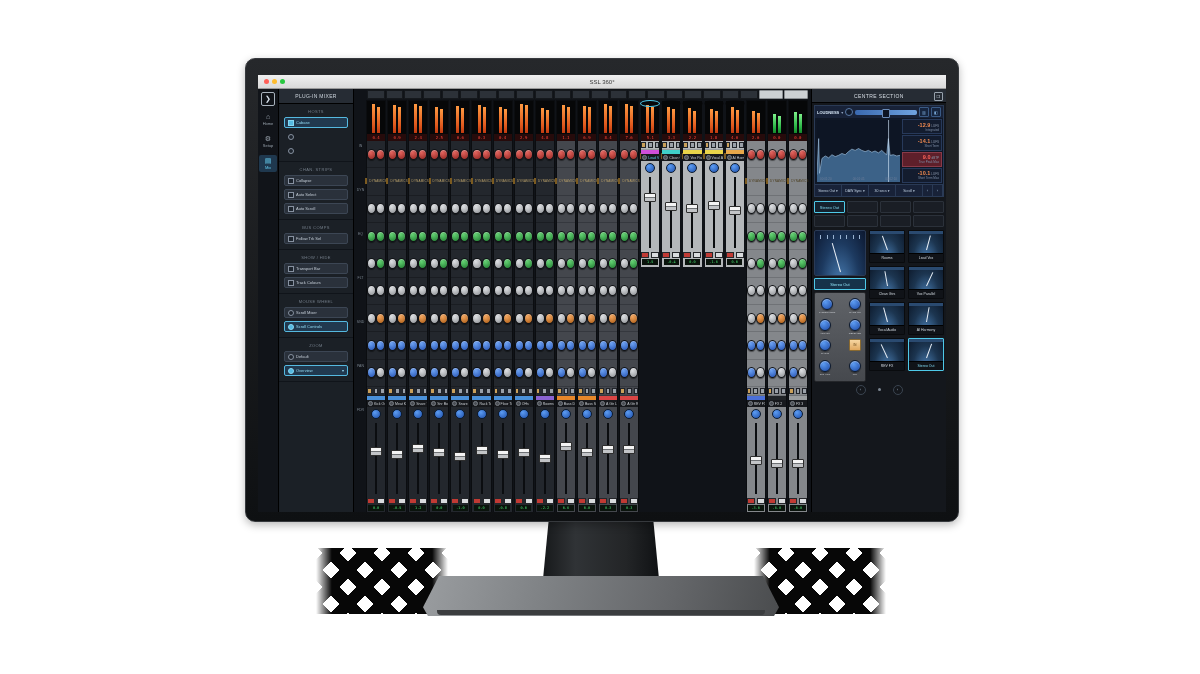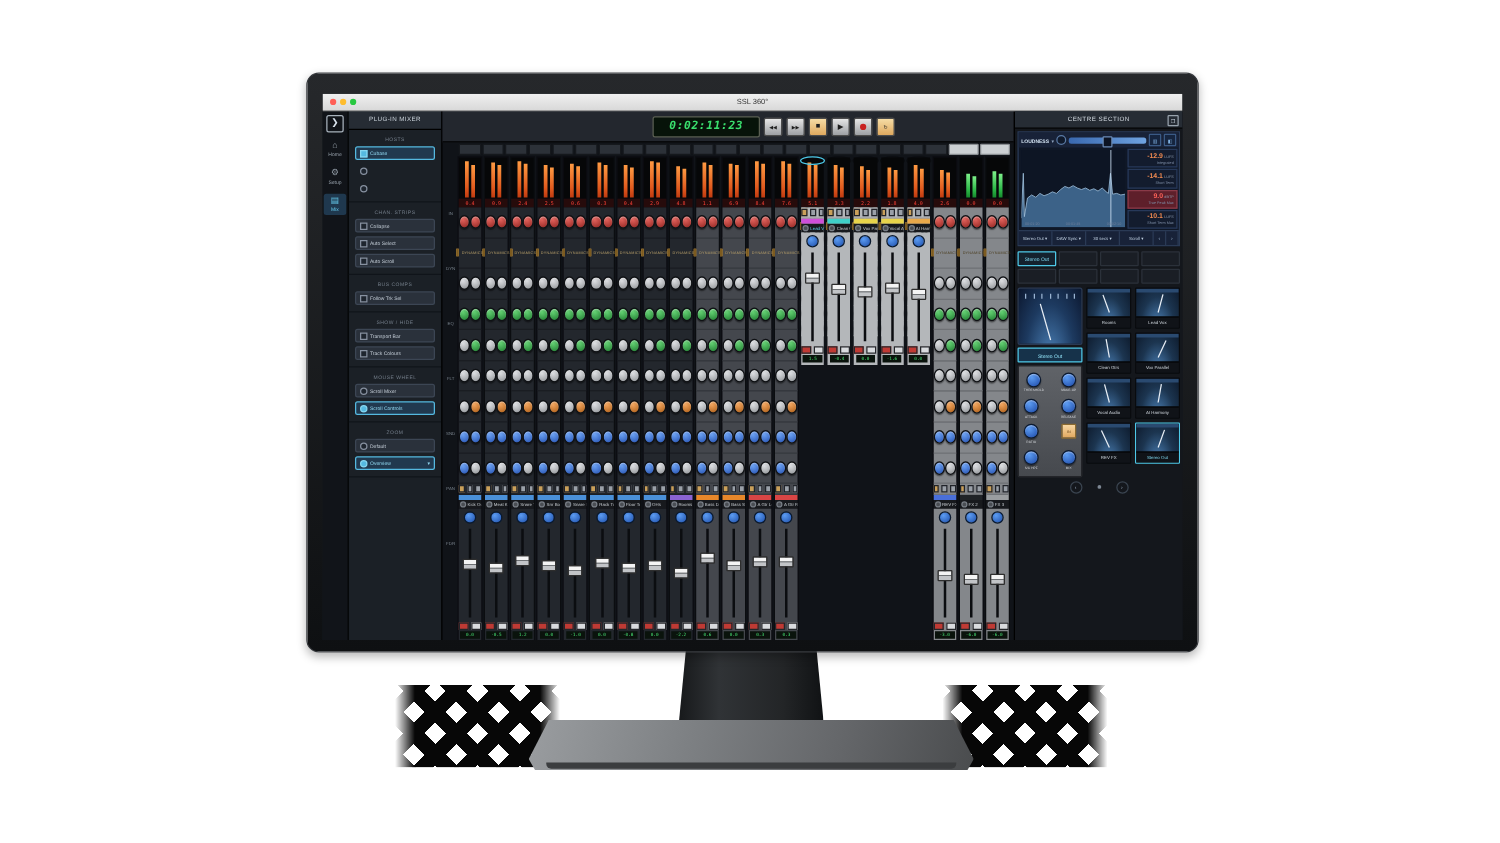--- a/index.html
+++ b/index.html
@@ -294,33 +294,20 @@
               <div class="side-btn radio on">
                 <span class="mk"></span>
                 <span>Overview</span>
                 <span class="chev">▾</span>
               </div>
             </div>
           </div>
       </div>
 
       <div class="center">
-        <div class="transport">
-          <div class="tc">0:02:11:23</div>
-          <span style="display:flex;gap:3px">
-              <div class="tbtn">◀◀</div>
-              <div class="tbtn">▶▶</div>
-              <div class="tbtn amber" style="font-size: 6px;">■</div>
-              <div class="tbtn" style="font-size: 6px;">▶</div>
-              <div class="tbtn">
-                <span class="dot"></span>
-              </div>
-              <div class="tbtn amber">↻</div>
-            </span>
-        </div>
         <div class="tabrow">
             <div class="ctab"></div>
             <div class="ctab"></div>
             <div class="ctab"></div>
             <div class="ctab"></div>
             <div class="ctab"></div>
             <div class="ctab"></div>
             <div class="ctab"></div>
             <div class="ctab"></div>
             <div class="ctab"></div>

